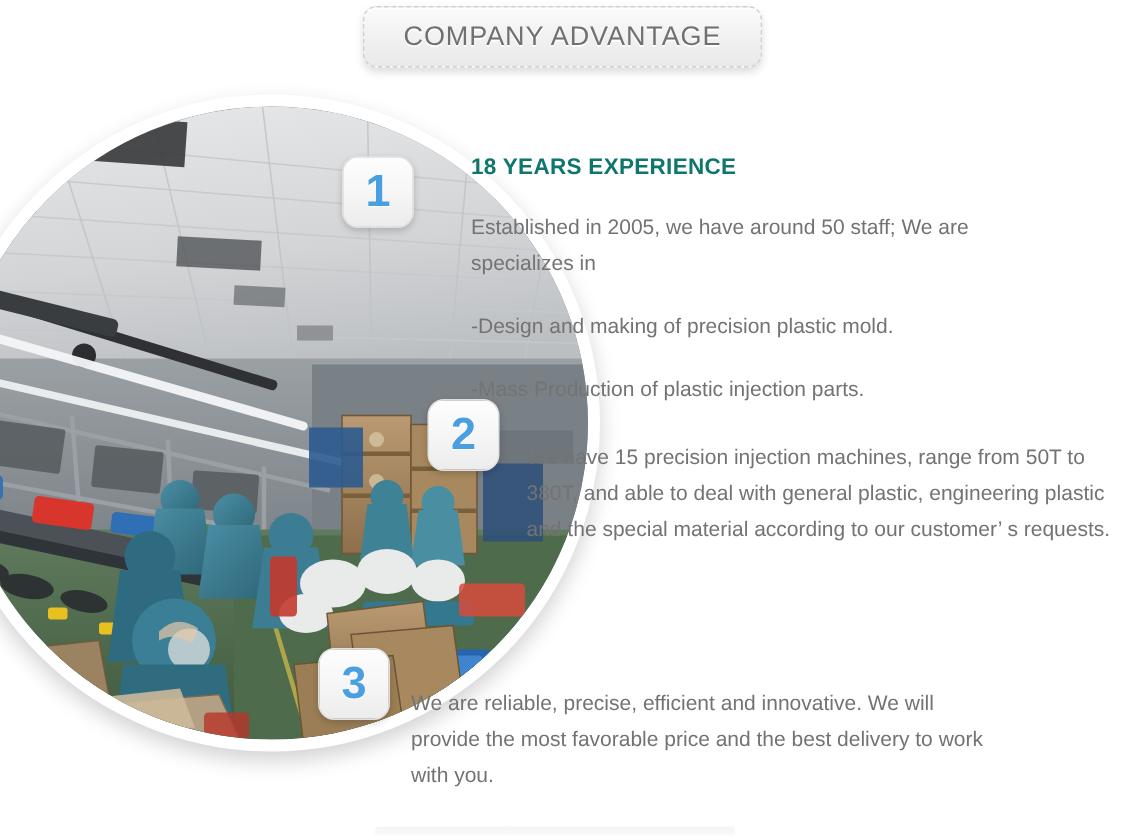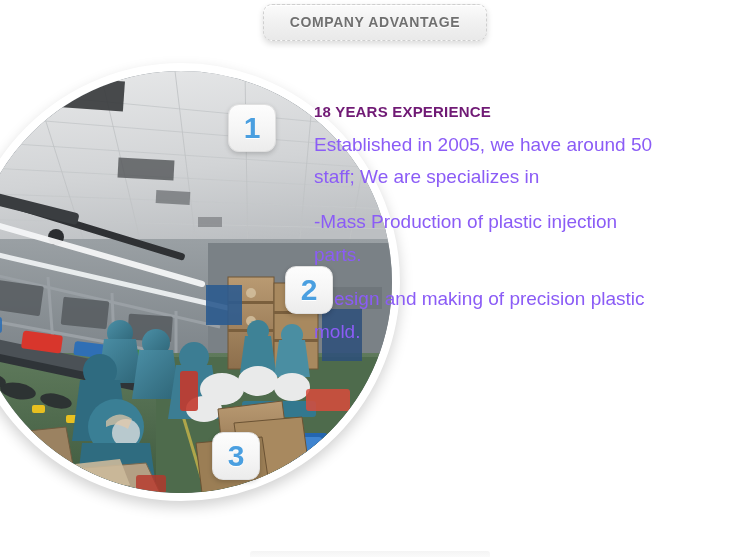--- a/index.html
+++ b/index.html
@@ -29,22 +29,22 @@
   }
   .banner {
     position: relative;
     padding: 10px 26px 11px 26px;
     border: 1px dashed #cfcfcf;
     border-radius: 9px;
     background: linear-gradient(to bottom, #fbfbfb 0%, #f2f2f2 45%, #e9e9e9 100%);
     box-shadow: 0 3px 6px rgba(0,0,0,0.14), 0 1px 0 #ffffff inset;
   }
   .banner-title {
-    font-size: 14px;
-    font-weight: bold;
+    font-size: 18px;
+    font-weight: normal;
     letter-spacing: 0.6px;
     color: #707070;
     text-shadow: 0 1px 0 #ffffff;
     line-height: 1;
     white-space: nowrap;
   }
 
   
   .photo-circle {
     position: absolute;
@@ -91,28 +91,28 @@
     line-height: 1;
     text-shadow: 0 1px 0 #ffffff;
   }
   .block .body {
     position: absolute;
   }
   .block h3 {
     margin: 0 0 7px 0;
     font-size: 15px;
     font-weight: bold;
-    color: #701a75;
+    color: #0f766e;
     letter-spacing: 0.2px;
     line-height: 1.1;
   }
   .block p {
-    margin: 8px 0 12px 0;
-    font-size: 19px;
-    color: #8b5cf6;
+    margin: 18px 0 12px 0;
+    font-size: 14px;
+    color: #737373;
     line-height: 1.72;
   }
   .block p:last-child { margin-bottom: 0; }
 
   
   #block-1 { left: 228px; top: 104px; width: 520px; }
   #block-1 .body { left: 86px; top: 0; width: 350px; }
 
   
   #block-2 { left: 285px; top: 266px; width: 465px; }
@@ -327,34 +327,36 @@
   </div>
 </div>
 
 <div class="block" id="block-1">
   <div class="badge">
     <span>1</span>
   </div>
   <div class="body">
     <h3>18 YEARS EXPERIENCE</h3>
     <p>Established in 2005, we have around 50 staff; We are specializes in</p>
+    <p>-Design and making of precision plastic mold.</p>
     <p>-Mass Production of plastic injection parts.</p>
-    <p>-Design and making of precision plastic mold.</p>
   </div>
 </div>
 
 <div class="block" id="block-2">
   <div class="badge">
     <span>2</span>
   </div>
   <div class="body">
+    <p>We have 15 precision injection machines, range from 50T to 380T, and able to deal with general plastic, engineering plastic and the special material according to our customer’ s requests.</p>
   </div>
 </div>
 
 <div class="block" id="block-3">
   <div class="badge">
     <span>3</span>
   </div>
   <div class="body">
+    <p> We are reliable, precise, efficient and innovative. We will provide the most favorable price and the best delivery to work with you.</p>
   </div>
 </div>
 
 <div class="footer-sliver"></div>
 
 </body></html>

